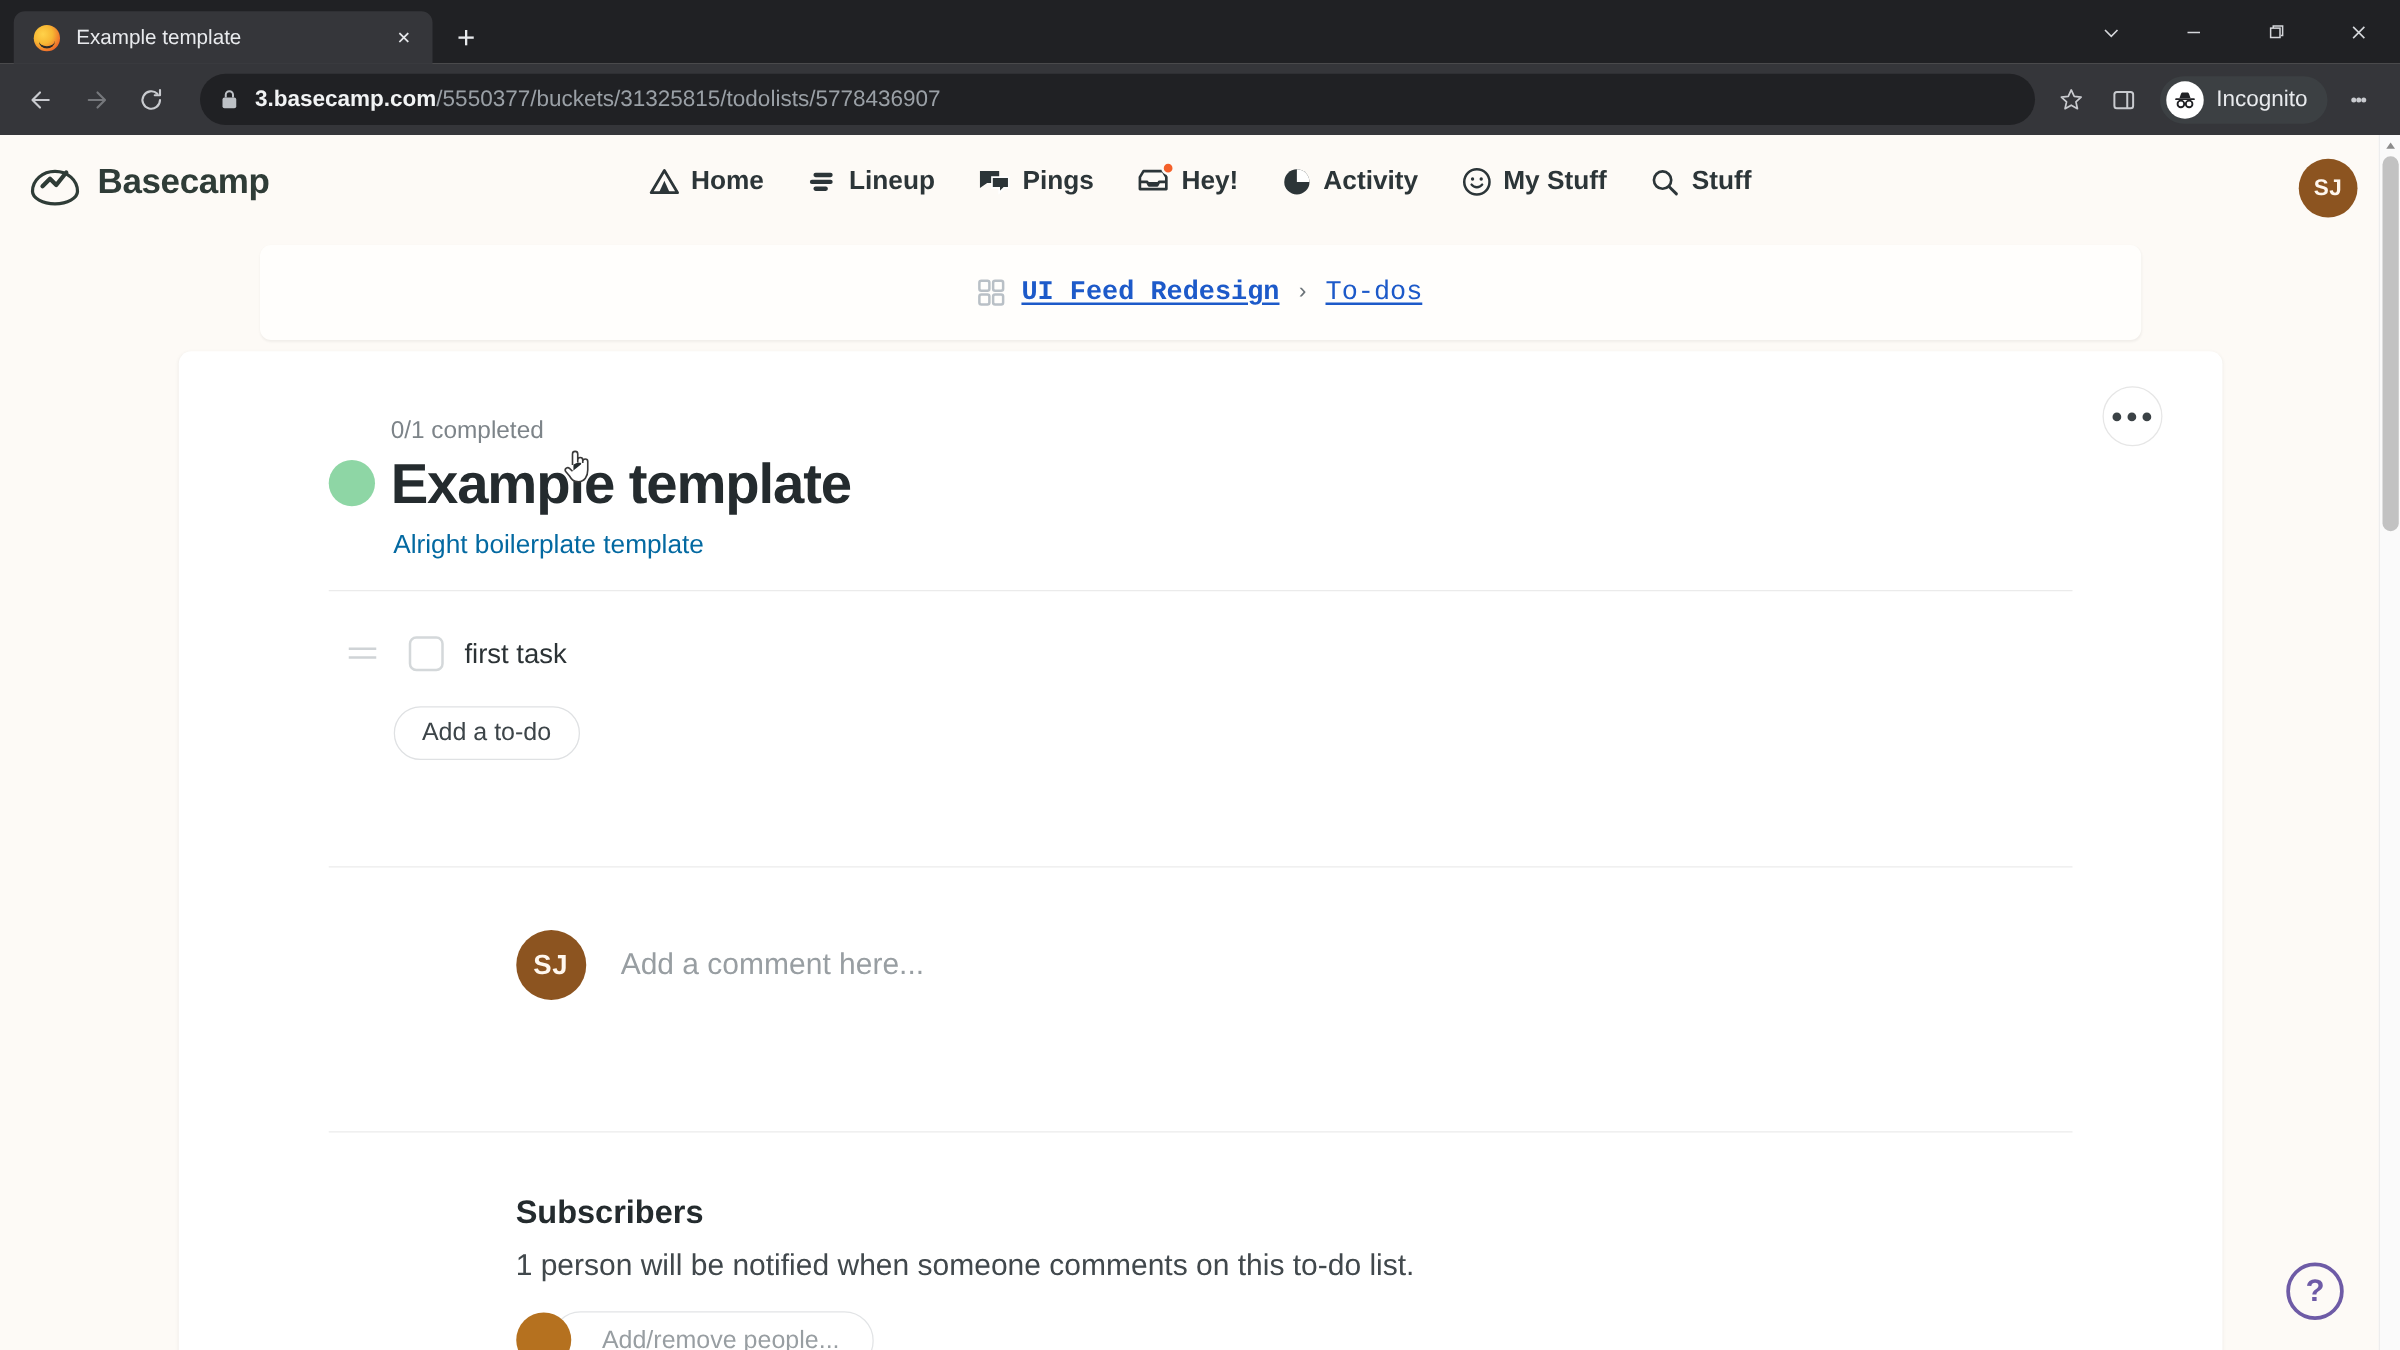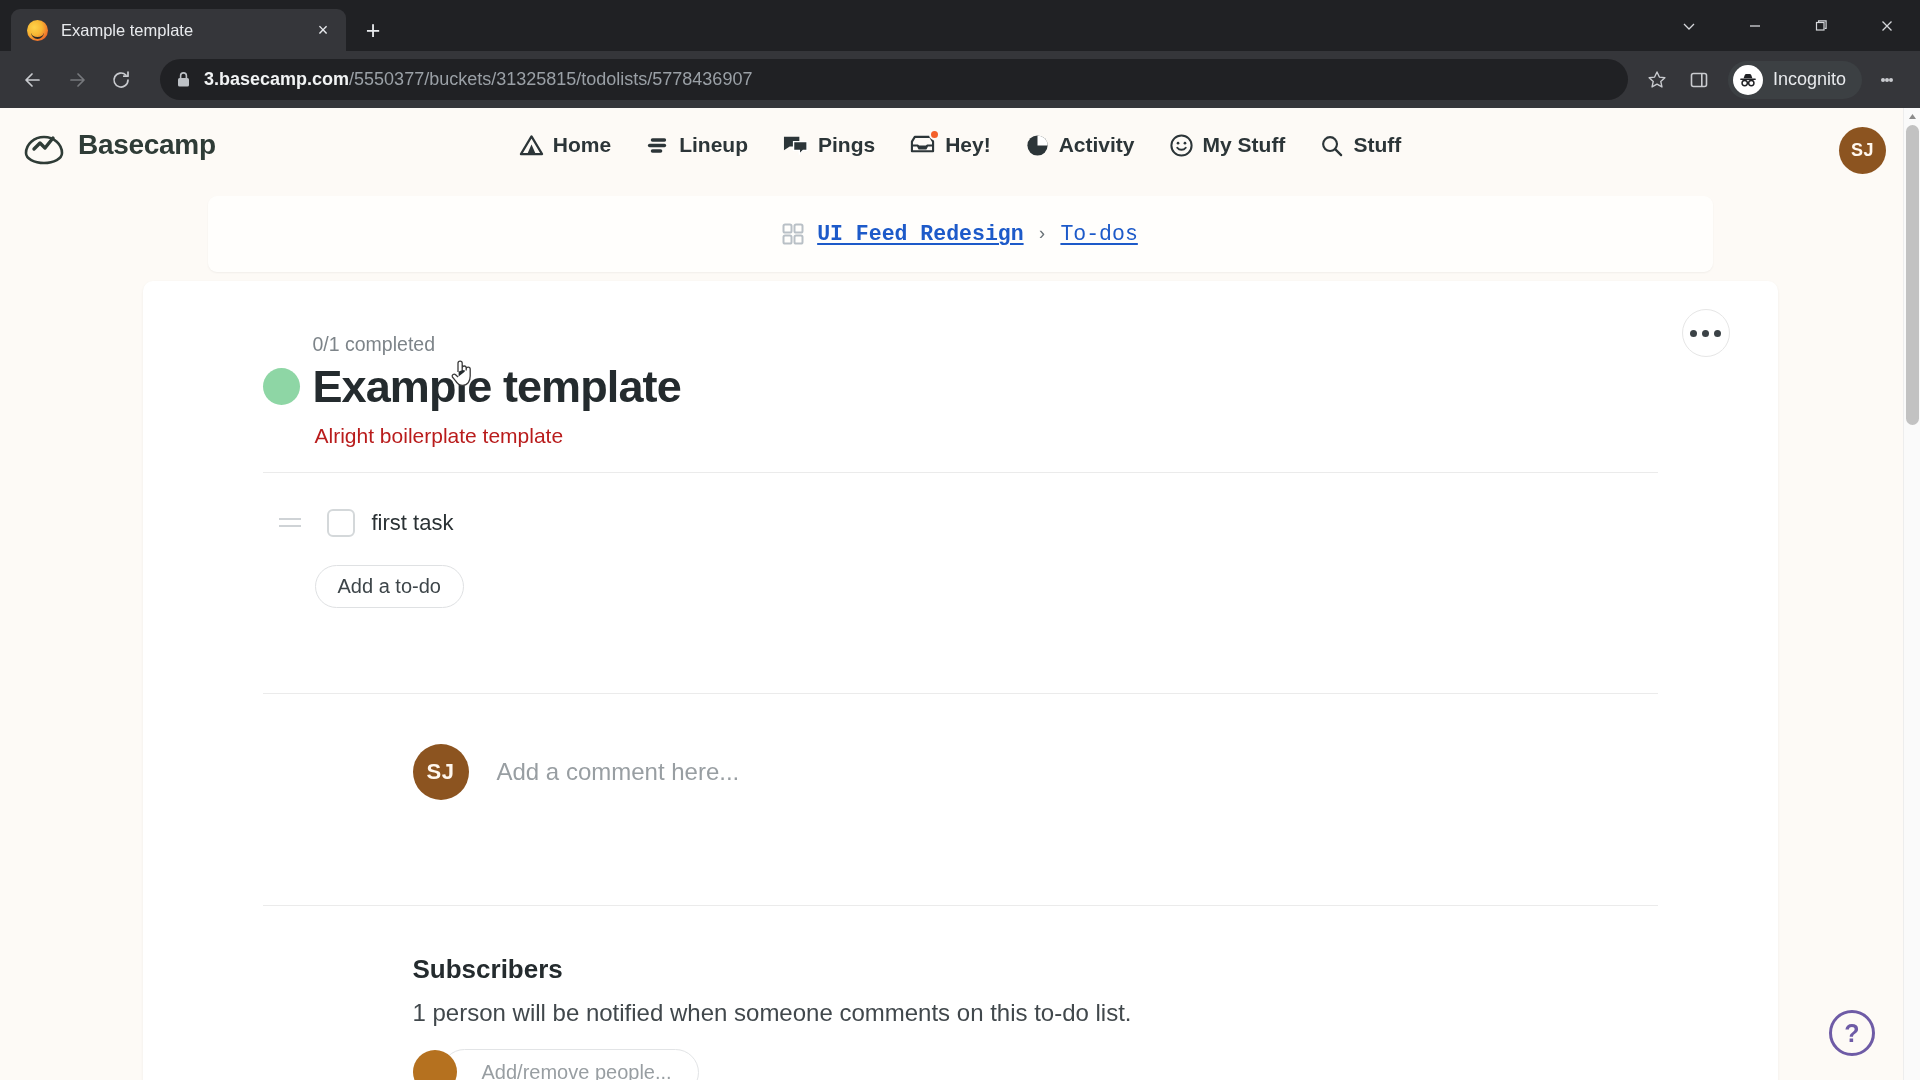--- a/index.html
+++ b/index.html
@@ -160,21 +160,21 @@
     display: flex; align-items: center; justify-content: center; gap: 5px;
   }
   .more-btn i { width: 7px; height: 7px; border-radius: 50%; background: #3b4246; display: block; }
 
   .inner { padding: 0 120px 0 120px; }
 
   .completed { font-size: 19.5px; color: #7d8489; margin-left: 50px; }
   .titlerow { display: flex; align-items: center; gap: 13px; margin-top: 6px; }
   .color-dot { width: 37px; height: 37px; border-radius: 50%; background: #8ed6a5; flex: 0 0 auto; }
   .list-title { font-size: 45px; font-weight: 700; color: #242b2e; letter-spacing: -0.9px; line-height: 1.1; }
-  .list-sub { font-size: 21px; color: #b91c1c; margin: 12px 0 0 52px; }
+  .list-sub { font-size: 21px; color: #0369a1; margin: 12px 0 0 52px; }
 
   .hr { height: 1px; background: #ebebeb; margin: 24px 0 0 0; }
 
   .todo-row { display: flex; align-items: center; gap: 0; padding: 36px 0 0 16px; }
   .drag-handle { width: 26px; display: flex; flex-direction: column; gap: 5px; flex: 0 0 auto; }
   .drag-handle i { height: 2px; background: #cfd3d6; display: block; }
   .drag-handle i:nth-child(1) { width: 22px; }
   .drag-handle i:nth-child(2) { width: 22px; }
   .todo-check {
     width: 28px; height: 28px; border: 2px solid #d4d8da; border-radius: 6px;

